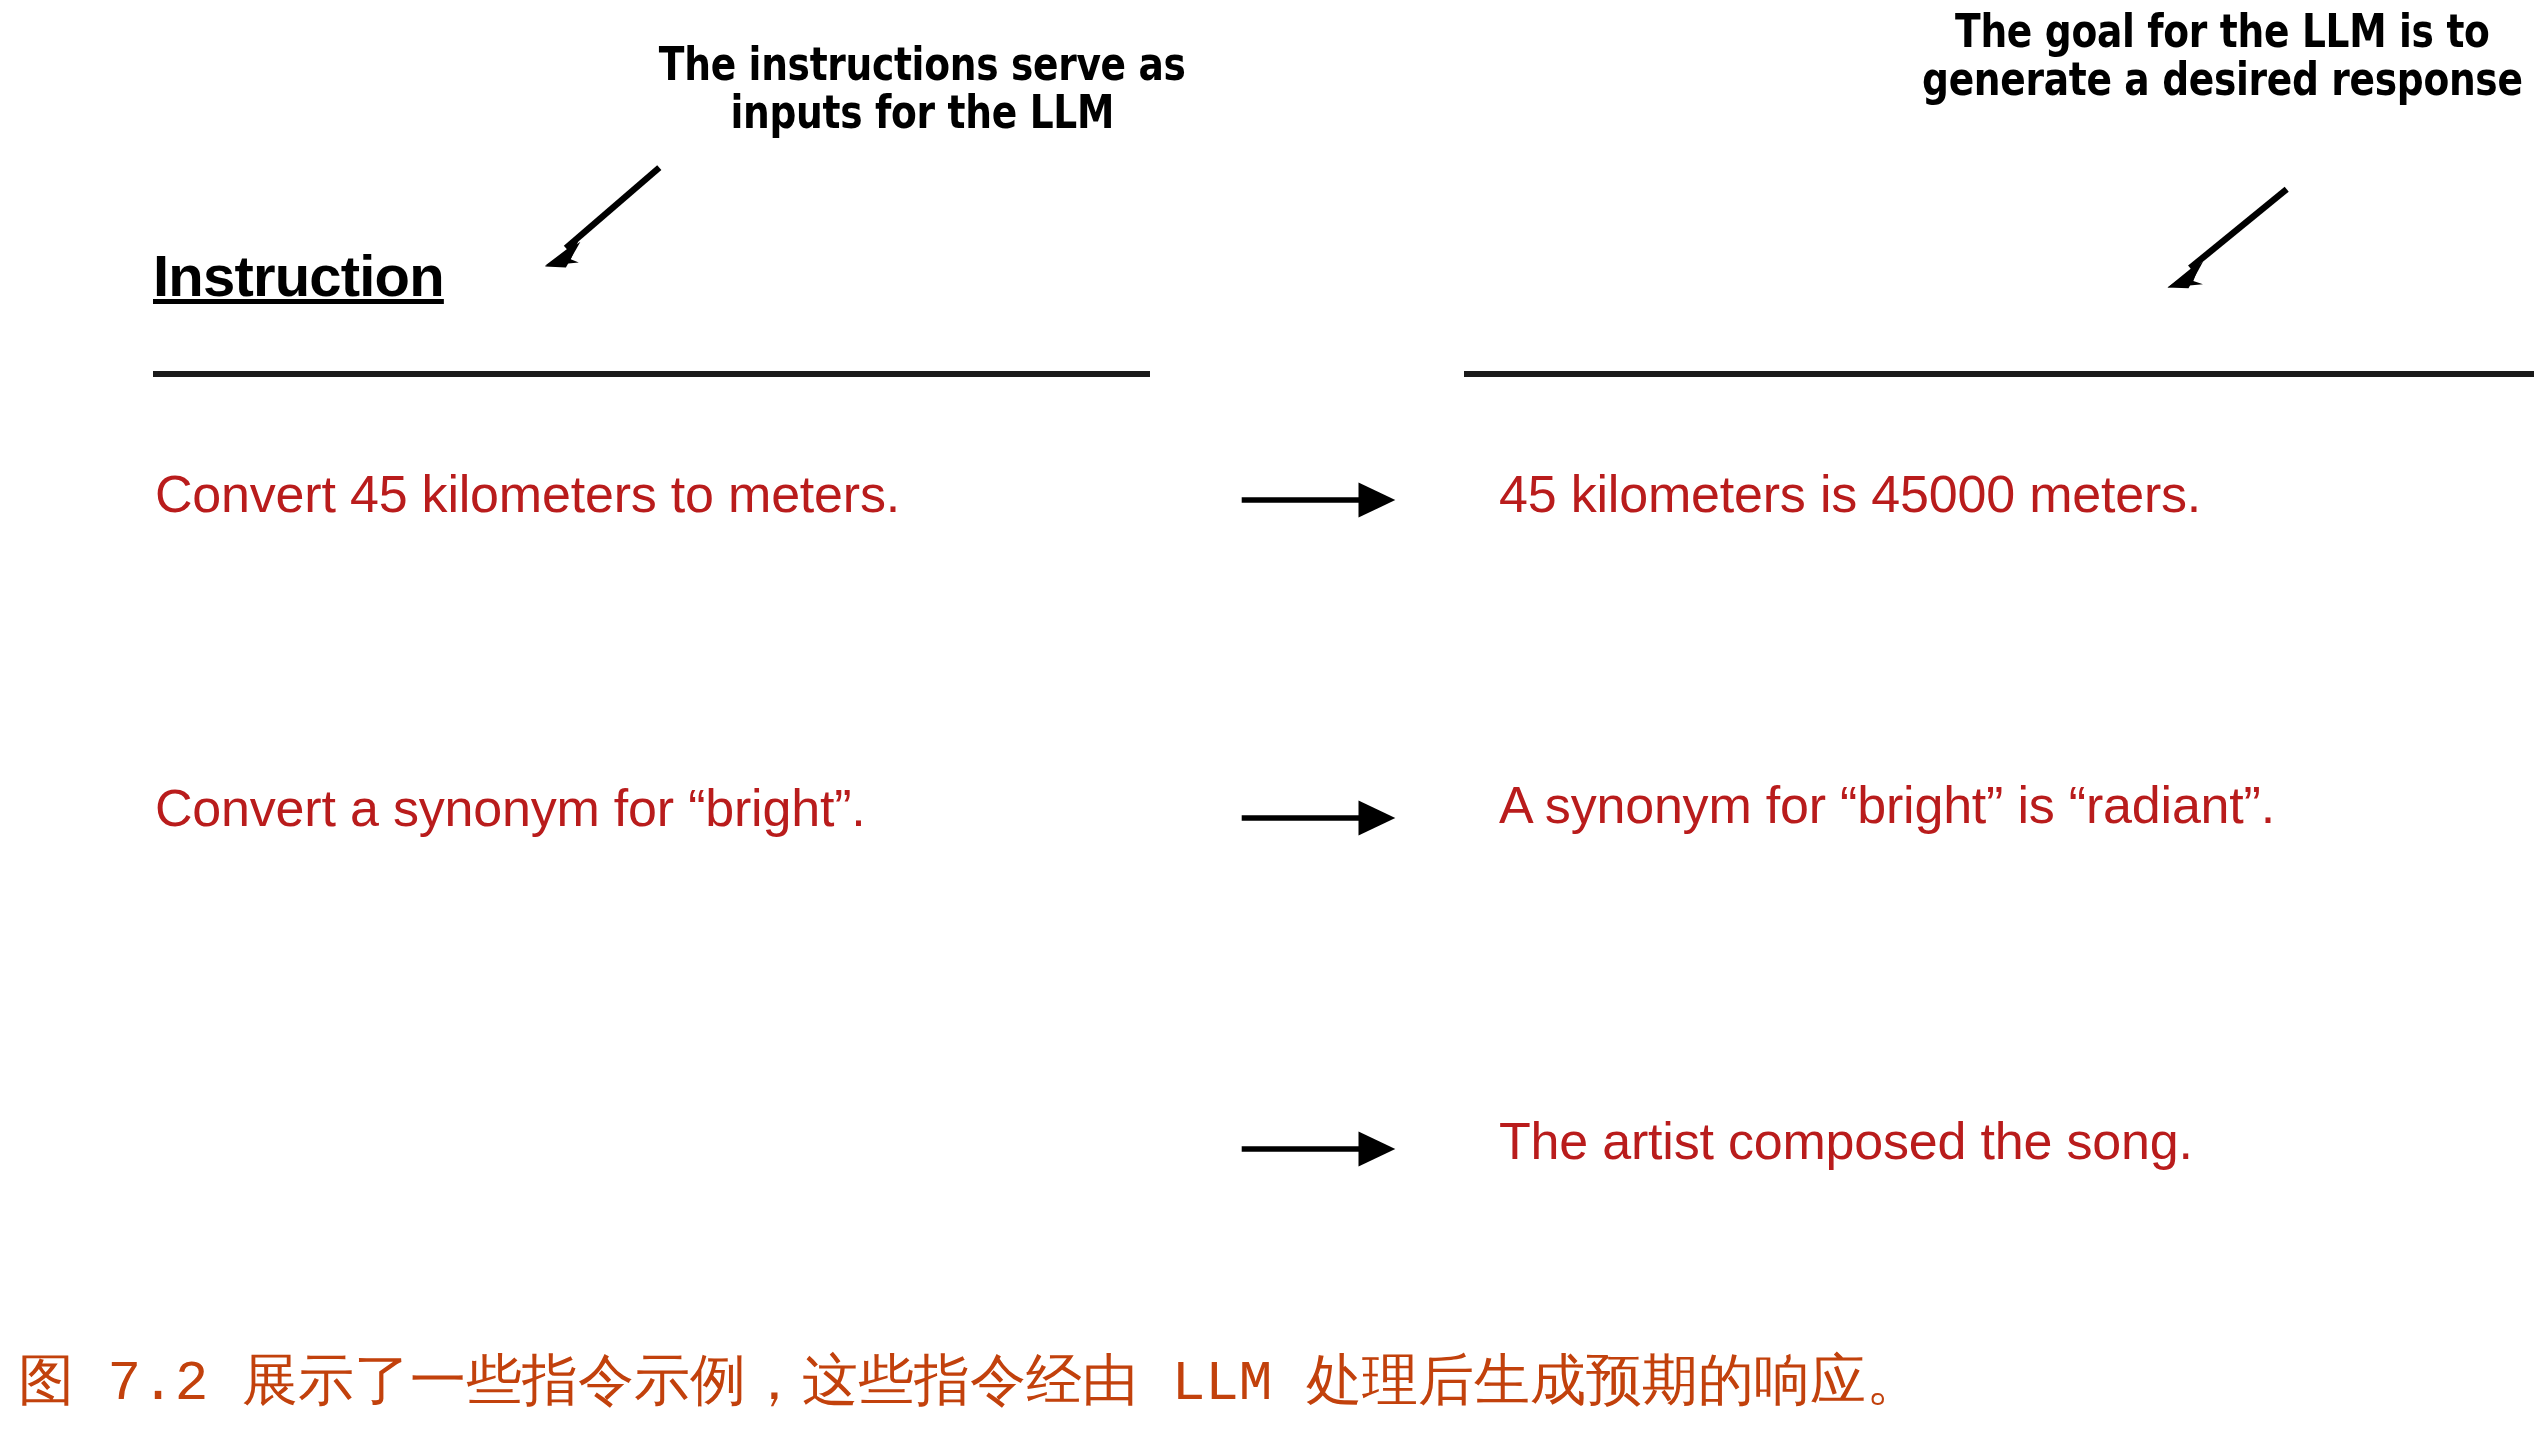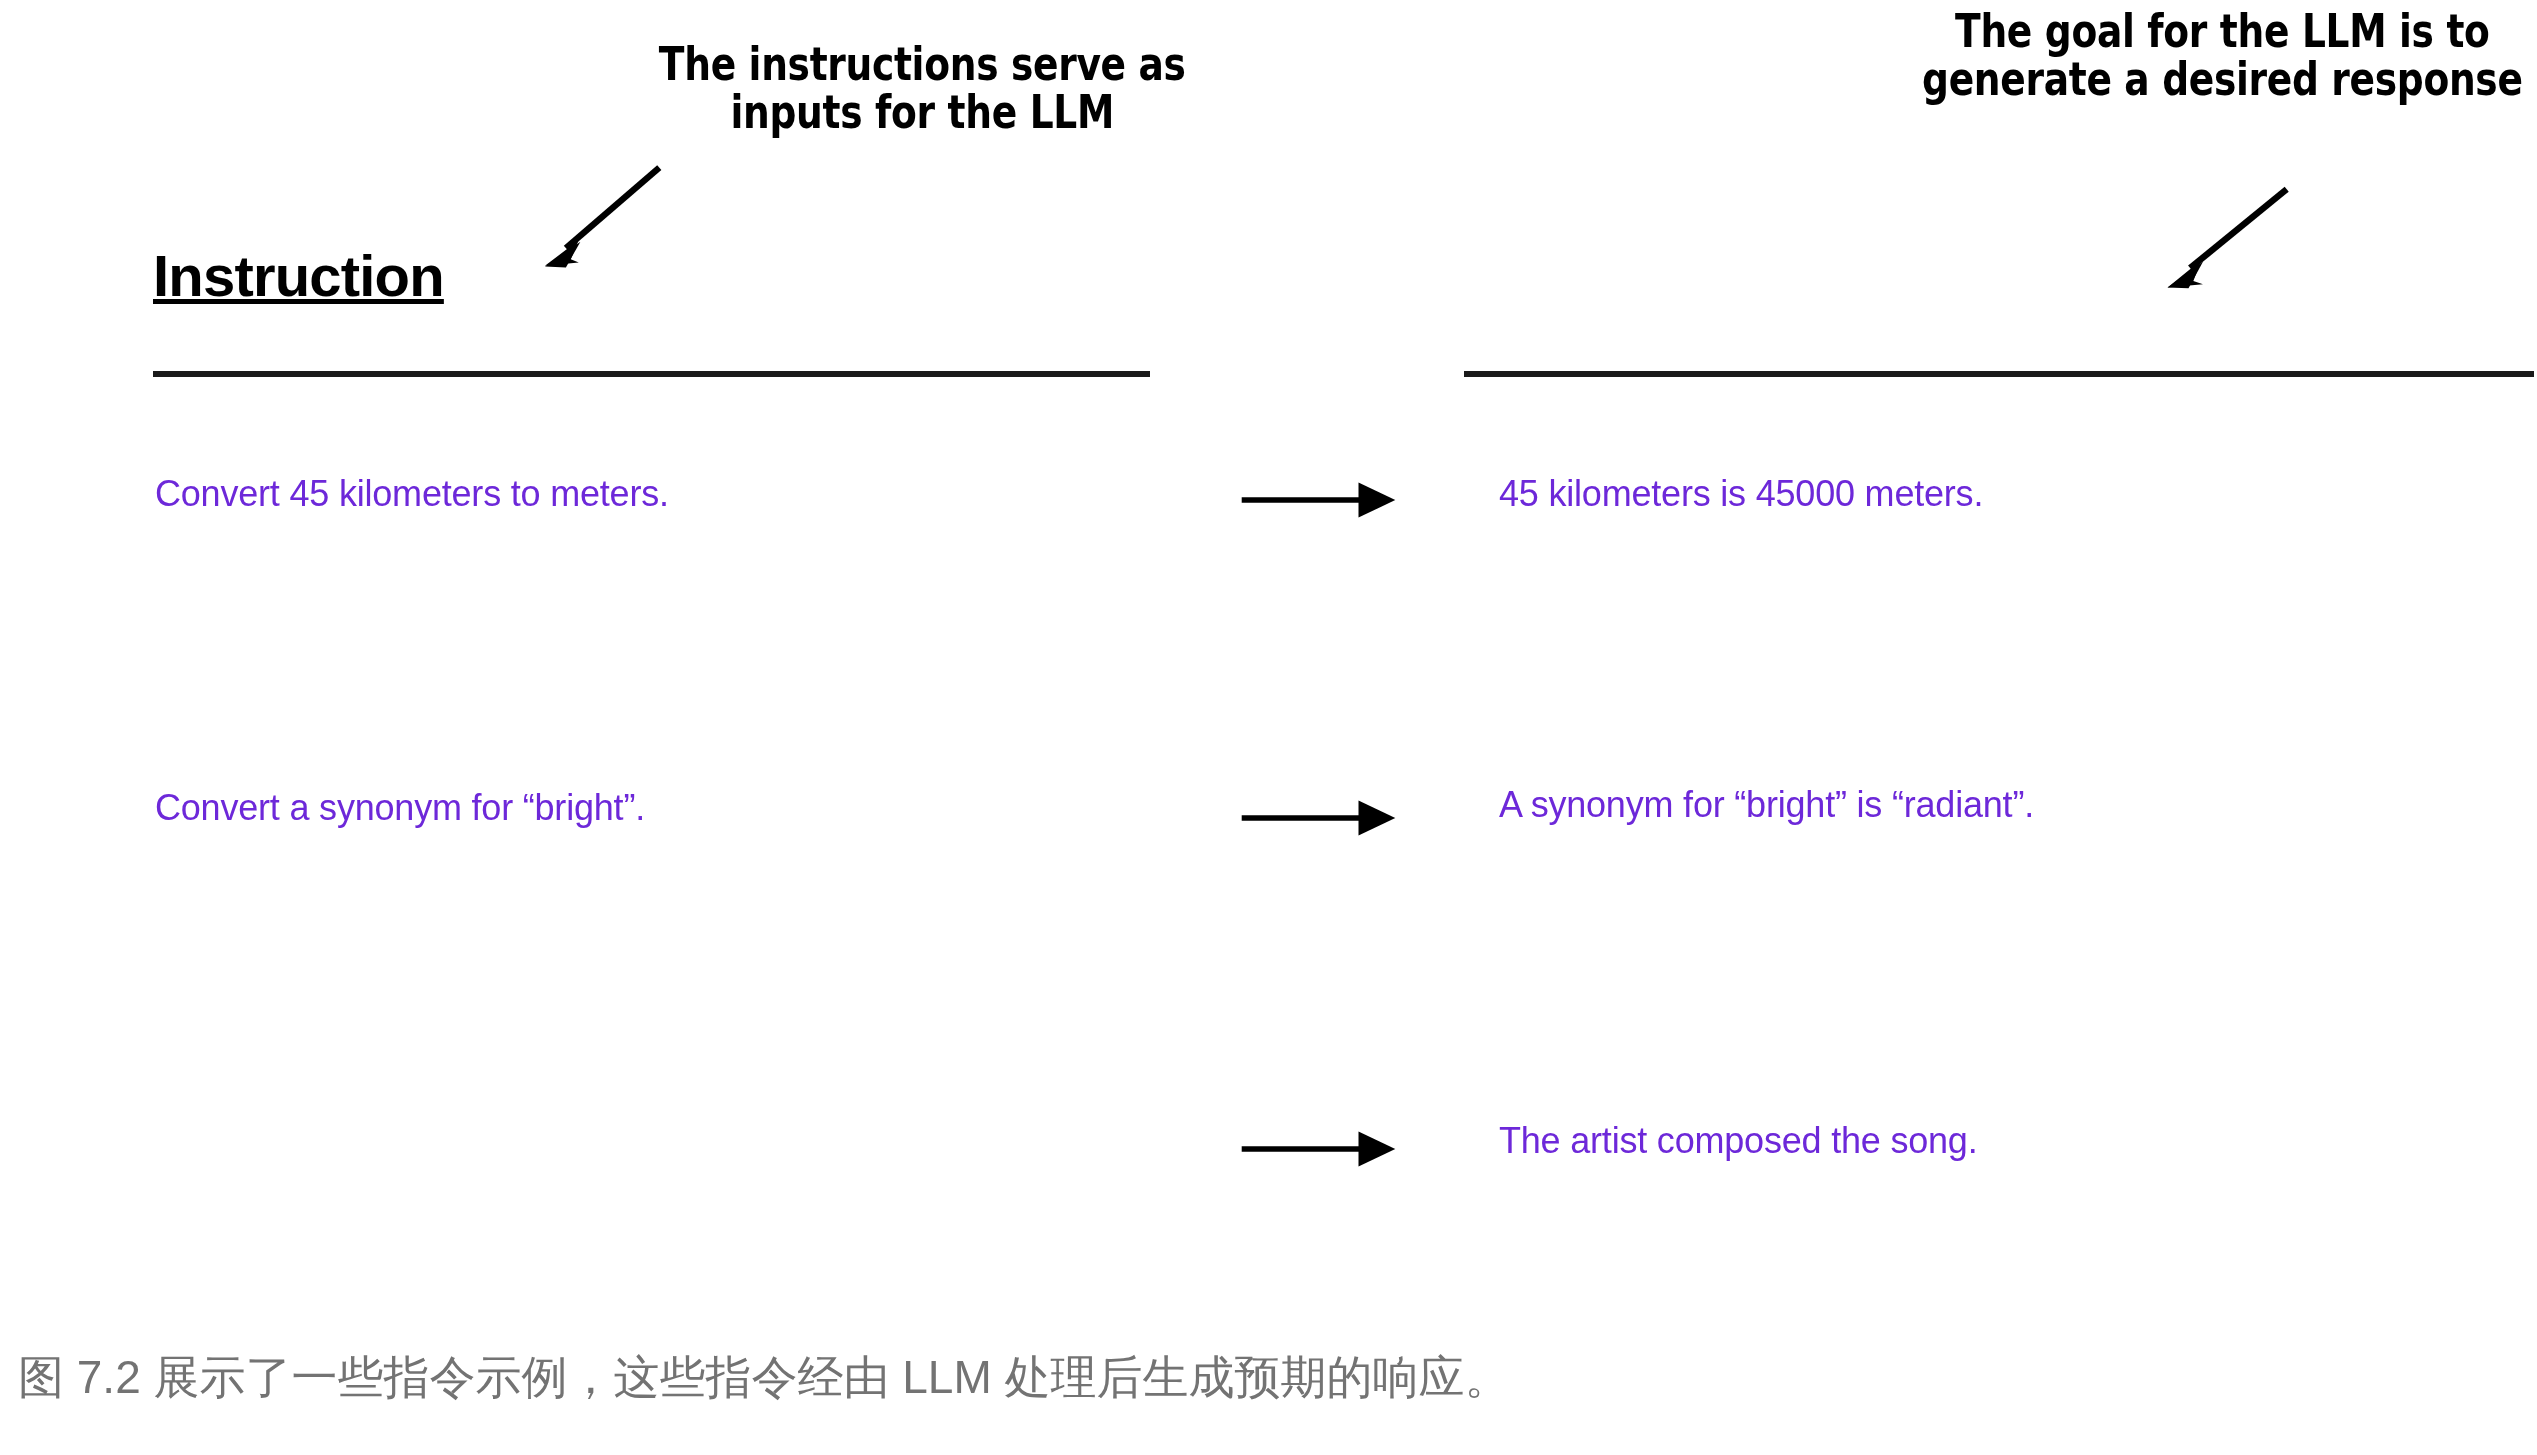--- a/index.html
+++ b/index.html
@@ -69,23 +69,23 @@
     background: #1a1a1a;
   }
   #rule-left  { left: 153px;  top: 371px; width: 997px; }
   #rule-right { left: 1464px; top: 371px; width: 1070px; }
 
   
   .cell {
     position: absolute;
     font-family: "Liberation Sans", sans-serif;
     font-weight: 400;
-    font-size: 36px;
+    font-size: 52px;
     line-height: 68px;
-    color: #6d28d9;
+    color: #b91c1c;
     white-space: pre-line;
     letter-spacing: -0.2px;
   }
   .cell-left  { left: 155px; width: 1049px; }
   .cell-right { left: 1499px; width: 1041px; }
 
   #cell-instruction-0 { top: 460px; }
   #cell-response-0    { top: 460px; }
   #cell-instruction-1 { top: 774px; }
   #cell-response-1    { top: 771px; }
@@ -106,25 +106,25 @@
   
   .callout-arrow { position: absolute; }
   #callout-arrow-left  { left: 516px;  top: 153px; width: 161px; height: 129px; }
   #callout-arrow-right { left: 2137px; top: 173px; width: 169px; height: 133px; }
 
   
   #caption {
     position: absolute;
     left: 18px;
     top: 1349px;
-    font-family: Liberation Sans, sans-serif;
-    font-size: 46px;
+    font-family: Liberation Mono, monospace;
+    font-size: 56px;
     line-height: 1.25;
     font-weight: 500;
-    color: #737373;
+    color: #c2410c;
     white-space: nowrap;
     letter-spacing: 0px;
   }
 </style>
 </head>
 <body>
 
 <div class="stage">
 
   <div class="callout" id="callout-left">

